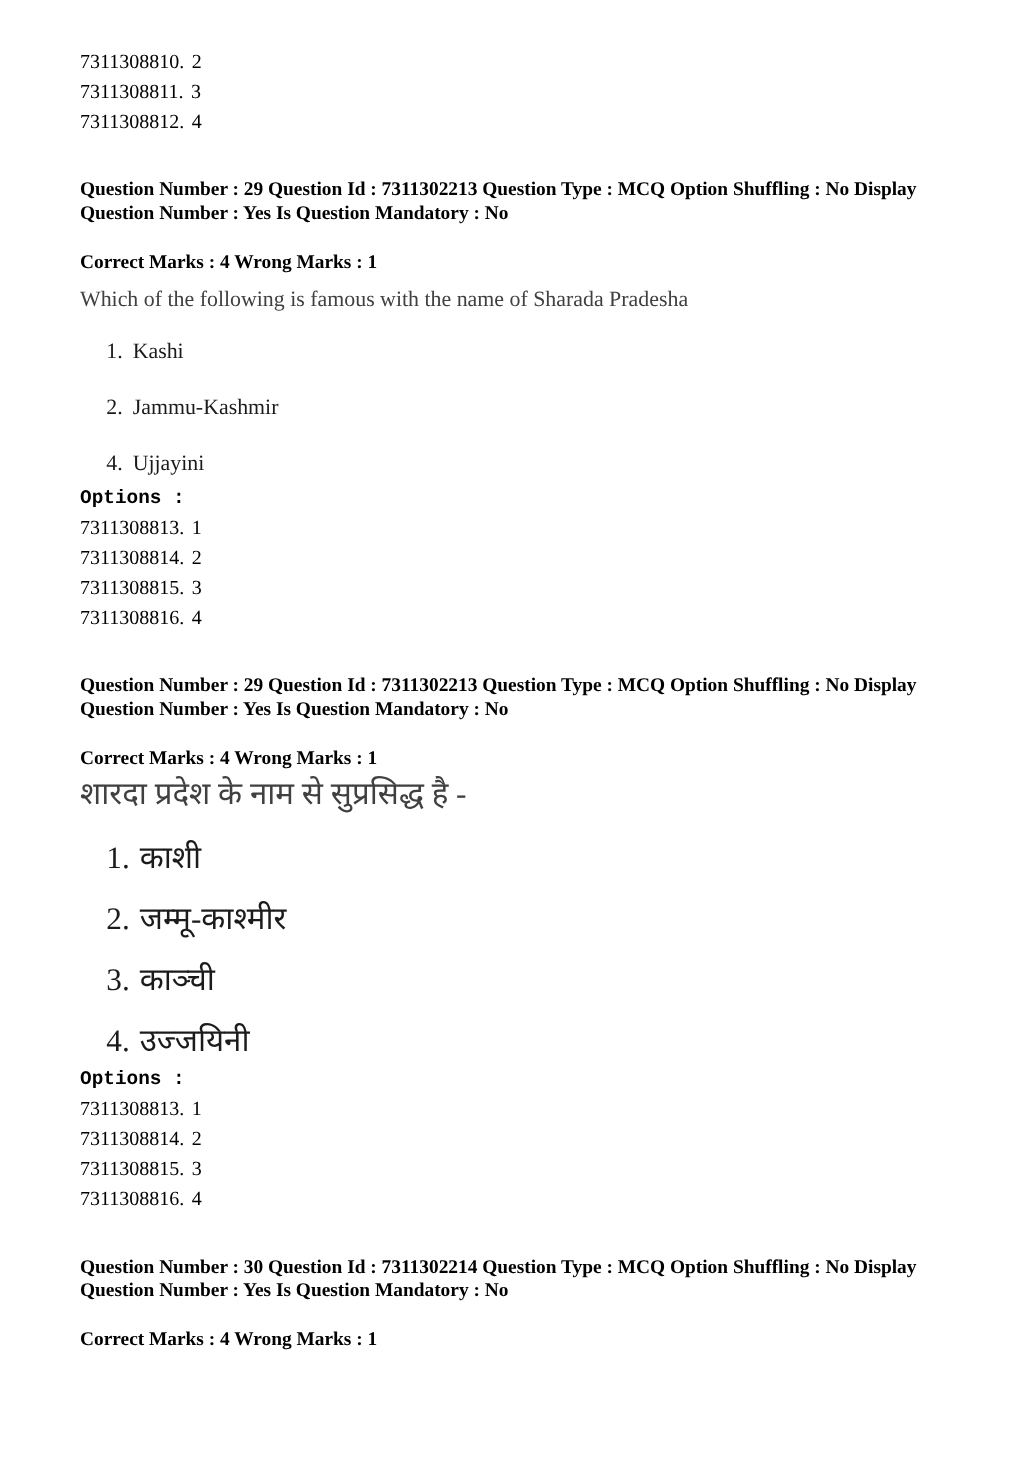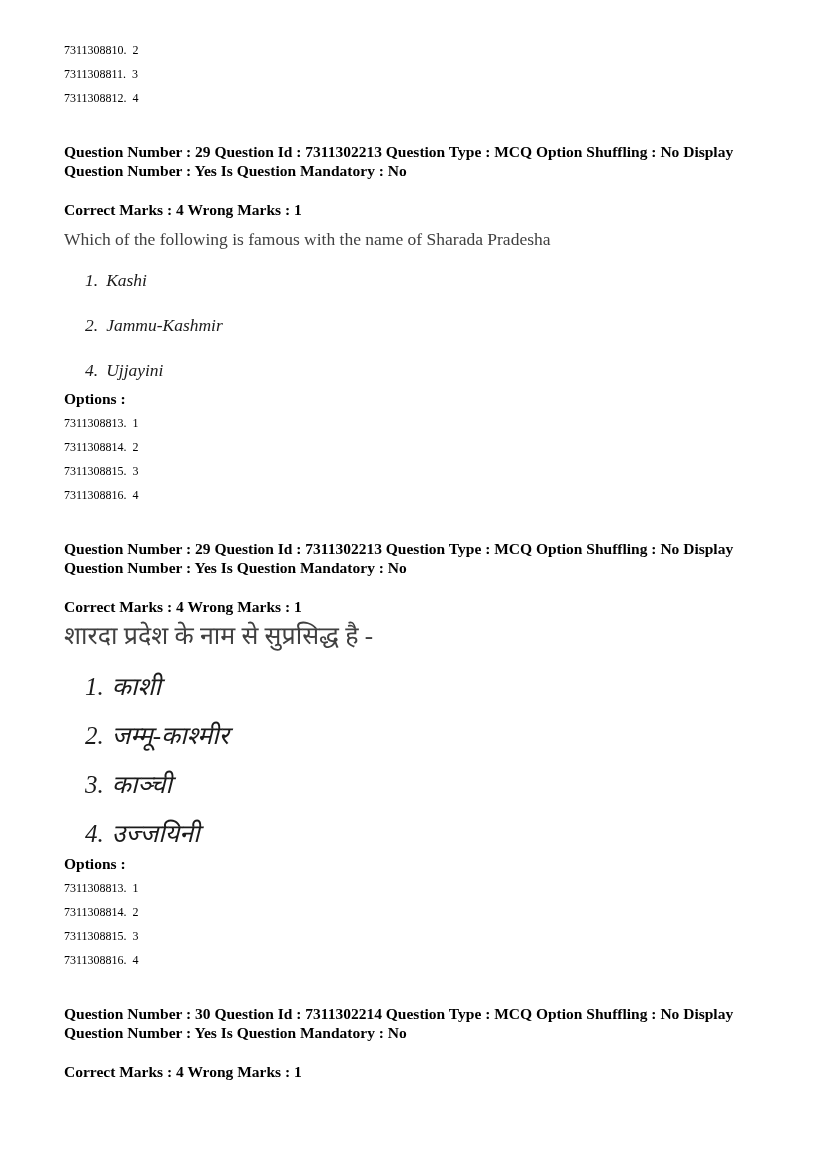--- a/index.html
+++ b/index.html
@@ -14,21 +14,21 @@
     color: #000000;
     overflow: hidden;
   }
   .page {
     box-sizing: border-box;
     width: 826px;
     height: 1169px;
     padding: 38px 58px 0 64px;
   }
   .id-line {
-    font-size: 12px;
+    font-size: 16px;
     line-height: 24px;
     white-space: nowrap;
   }
   .id-line .sep { display: inline-block; width: 6px; }
   .section { margin-top: 32px; }
   .meta {
     font-weight: bold;
     font-size: 15.5px;
     line-height: 19px;
     max-width: 700px;
@@ -39,40 +39,41 @@
     margin-top: 9px;
     font-size: 17.5px;
     line-height: 22px;
     color: #404040;
   }
   .q-text.hindi {
     font-size: 25px;
     line-height: 26px;
     margin-top: 7px;
   }
-  .choices { margin-top: 20px; margin-left: 21px; font-style: italic; }
+  .choices { margin-top: 20px; margin-left: 21px; }
   .choice {
     font-size: 17.5px;
     line-height: 20px;
     margin-top: 25px;
     color: #1b1b1b;
     white-space: nowrap;
   }
   .choice:first-child { margin-top: 0; }
   .choices.hindi .choice {
     font-size: 25px;
     line-height: 23px;
     margin-top: 26px;
   }
   .choice .num { margin-right: 8px; }
   .options-heading {
     font-weight: bold;
     font-size: 15.5px;
     line-height: 19px;
     margin-top: 9px;
+    font-family: Liberation Mono, monospace;
   }
   .option-ids { margin-top: 3px; }
 </style>
 </head>
 <body>
 
 <div class="page">
 
   <div>
     <div class="id-line"><span>7311308810.</span><span class="sep"></span><span>2</span></div>

